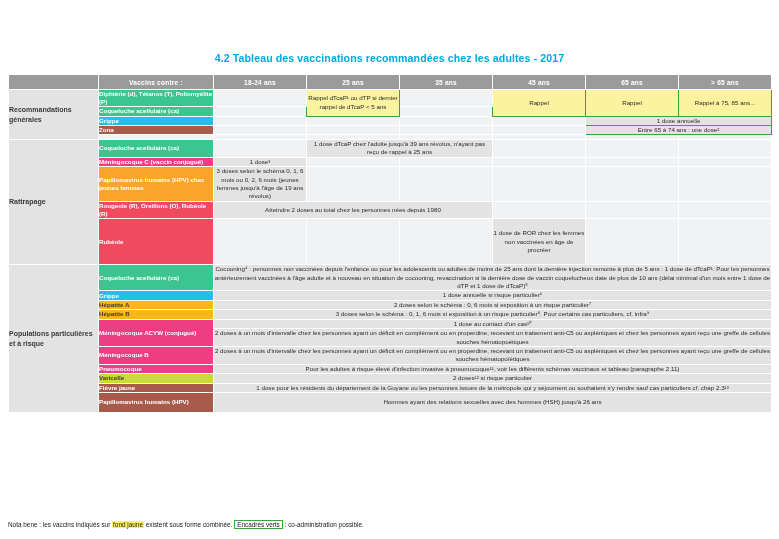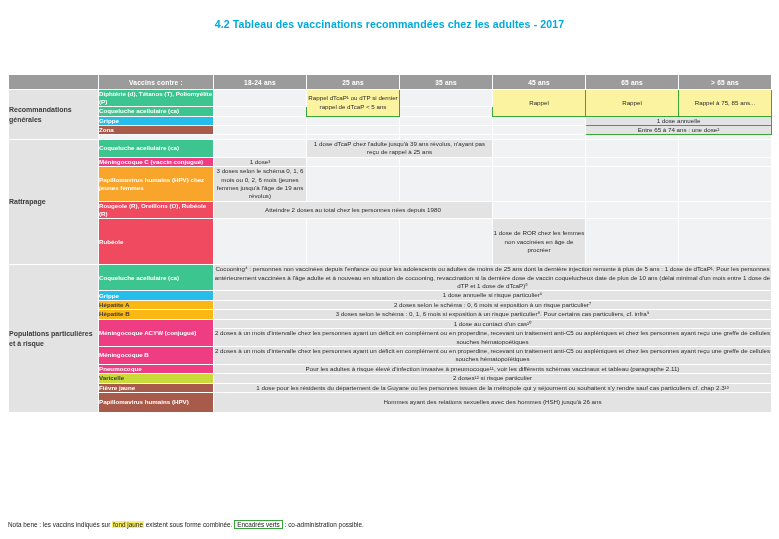--- a/index.html
+++ b/index.html
@@ -17,21 +17,21 @@
   }
 
   
   .title-block {
     padding-top: 17px;
     text-align: center;
     color: #00aadd;
     font-weight: bold;
     line-height: 14px;
   }
-  .title-line { font-size: 10.6px; letter-spacing: .1px; }
+  .title-line { font-size: 10.6px; letter-spacing: .1px; margin-top: 34px; }
   .title-line2 { font-size: 10.0px; }
 
   
   .tbl {
     position: absolute;
     left: 8px; top: 74px;
     width: 763px;
     border-collapse: collapse;
     table-layout: fixed;
     font-size: 6.2px;

